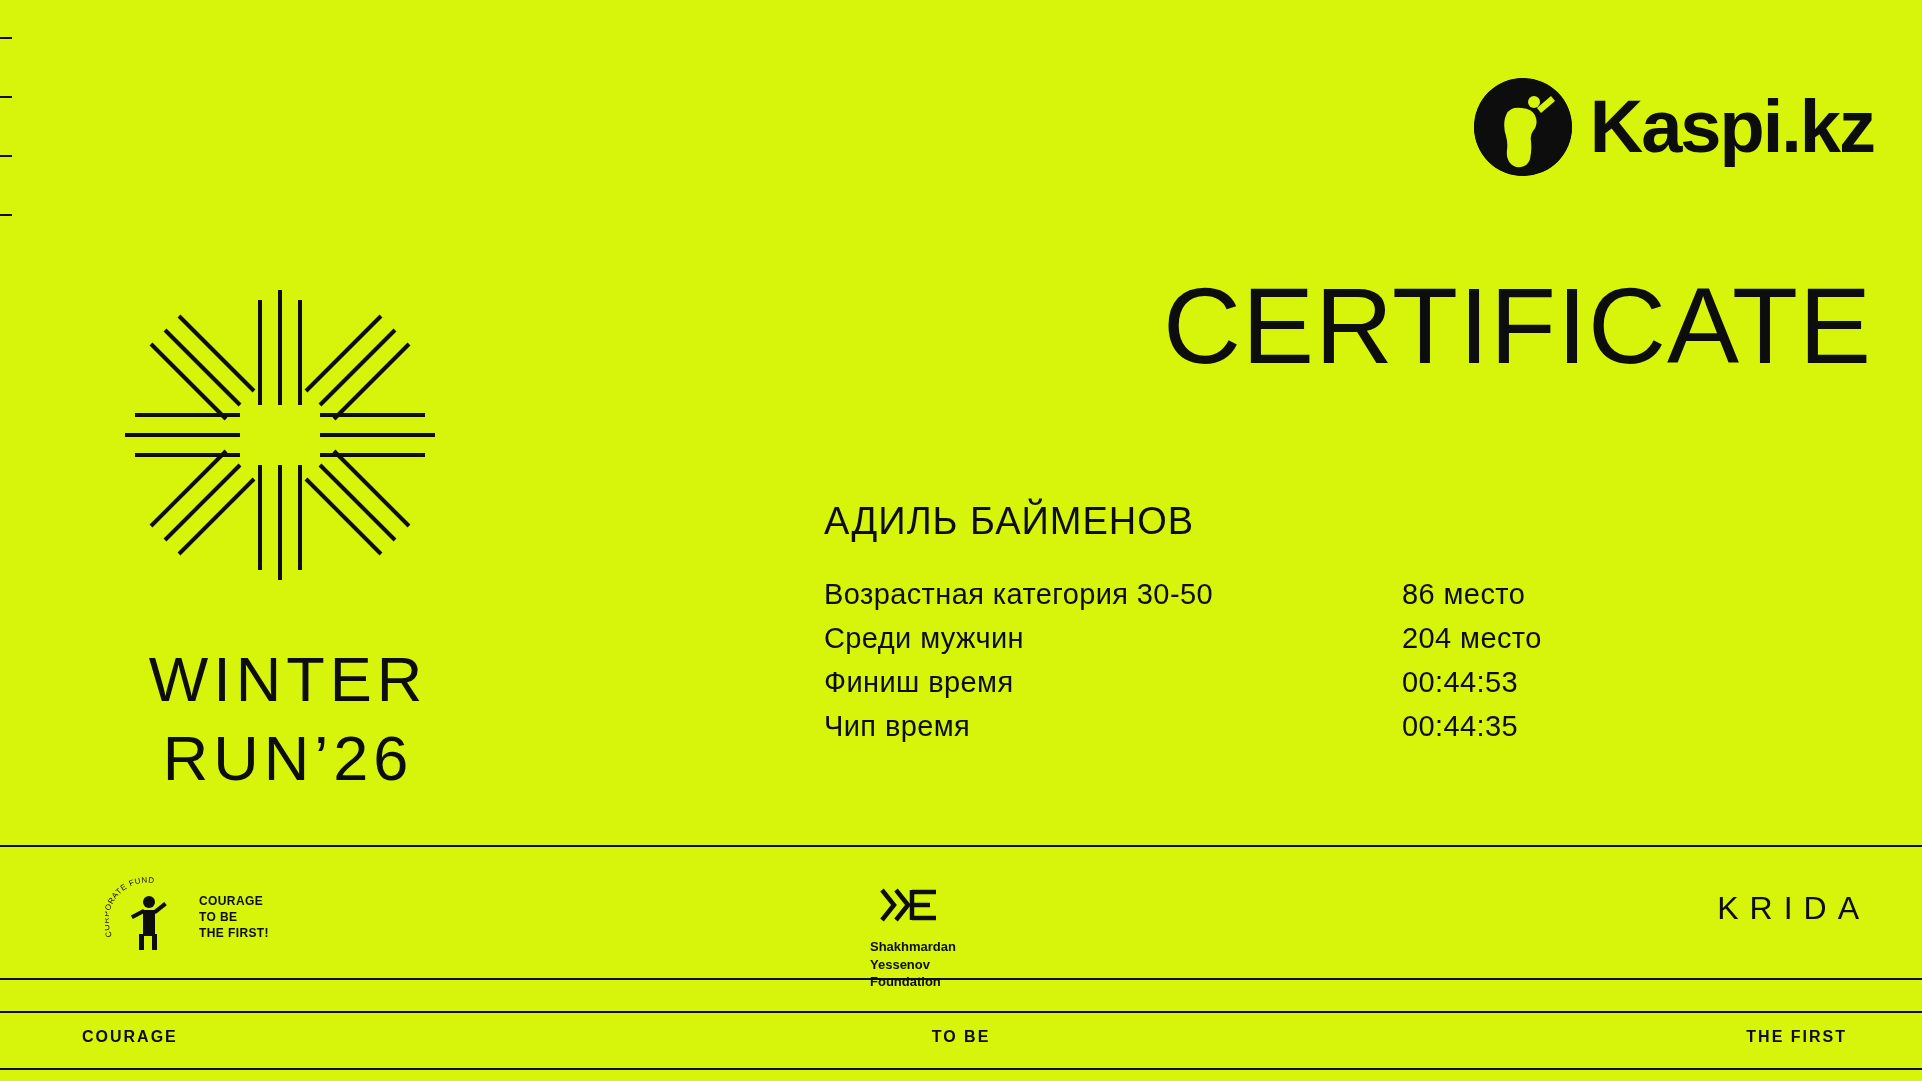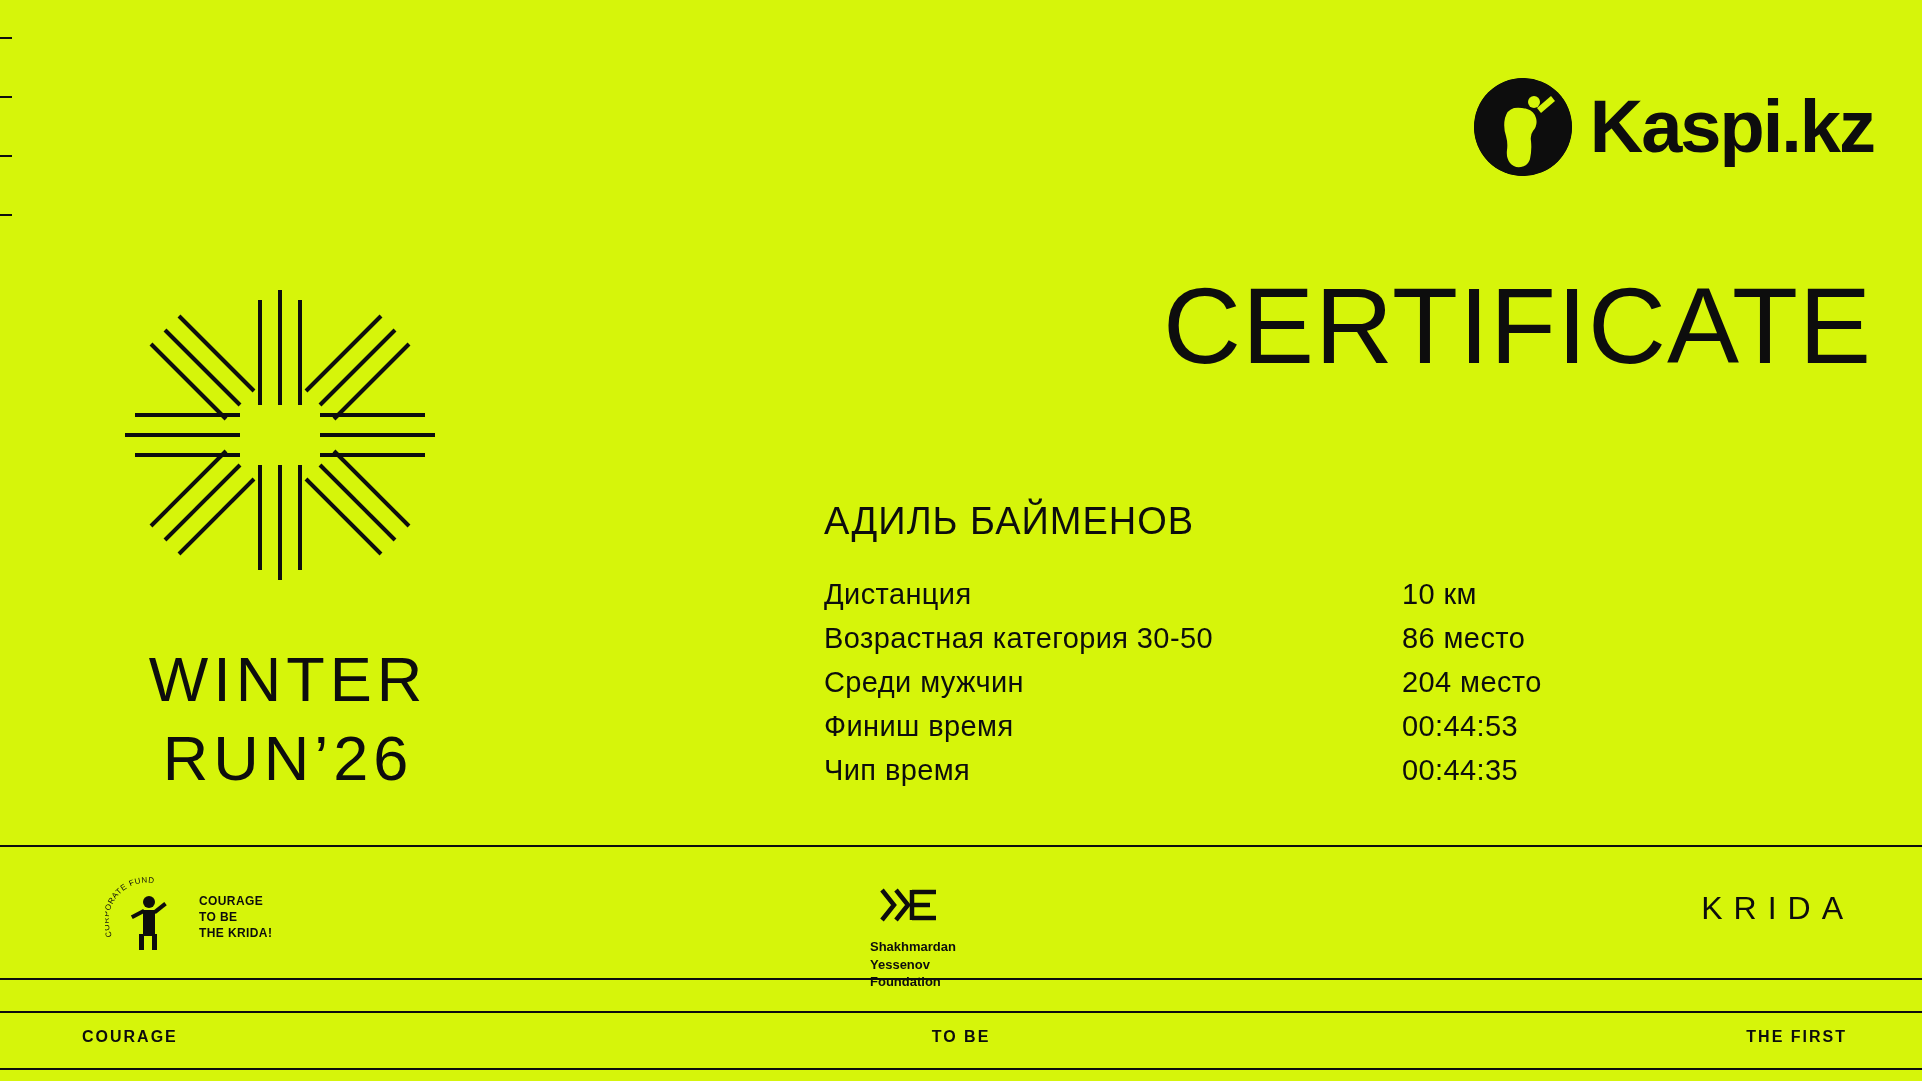--- a/index.html
+++ b/index.html
@@ -151,21 +151,21 @@
     line-height: 1.35;
     font-weight: bold;
     letter-spacing: 0.4px;
   }
   .partner.yessenov { left: 870px; top: 20px; gap: 10px; flex-direction: column; }
   .yessenov-text {
     font-size: 13px;
     line-height: 1.35;
     font-weight: bold;
   }
-  .partner.krida { right: 68px; top: 28px; margin-left: 24px; }
+  .partner.krida { right: 52px; top: 28px; margin-left: 24px; }
   .krida-word {
     font-size: 32px;
     letter-spacing: 11px;
     font-weight: 400;
   }
 
   
   .strap {
     position: absolute;
     left: 0;
@@ -243,24 +243,20 @@
   <div class="emblem-title">
     <div>WINTER</div>
     <div>RUN’26</div>
   </div>
 
   <div class="cert-heading">CERTIFICATE</div>
 
   <div class="recipient">АДИЛЬ БАЙМЕНОВ</div>
 
   <div class="stats">
-    <div class="stat-row">
-      <div class="stat-label">Дистанция</div>
-      <div class="stat-value">10 км</div>
-    </div>
     <div class="stat-row">
       <div class="stat-label">Возрастная категория 30-50</div>
       <div class="stat-value">86 место</div>
     </div>
     <div class="stat-row">
       <div class="stat-label">Среди мужчин</div>
       <div class="stat-value">204 место</div>
     </div>
     <div class="stat-row">
       <div class="stat-label">Финиш время</div>
@@ -287,21 +283,21 @@
         <circle cx="44" cy="26" r="6" fill="#0d0d0d"></circle>
         <rect x="38" y="34" width="12" height="26" fill="#0d0d0d"></rect>
         <rect x="26" y="36" width="14" height="4" fill="#0d0d0d" transform="rotate(-28 33 38)"></rect>
         <rect x="48" y="30" width="14" height="4" fill="#0d0d0d" transform="rotate(-38 55 32)"></rect>
         <rect x="34" y="58" width="5" height="16" fill="#0d0d0d"></rect>
         <rect x="47" y="58" width="5" height="16" fill="#0d0d0d"></rect>
       </svg>
       <div class="corporate-text">
         <div>COURAGE</div>
         <div>TO BE</div>
-        <div>THE KRIDA!</div>
+        <div>THE FIRST!</div>
       </div>
     </div>
 
     <div class="partner yessenov">
       <svg width="70" height="46" viewBox="0 0 70 46">
         <g stroke="#0d0d0d" stroke-width="4.5" fill="none">
           <path d="M4 8 L16 23 L4 38"></path>
           <path d="M18 8 L30 23 L18 38"></path>
           <line x1="34" y1="8" x2="34" y2="38"></line>
           <line x1="34" y1="10" x2="58" y2="10"></line>

